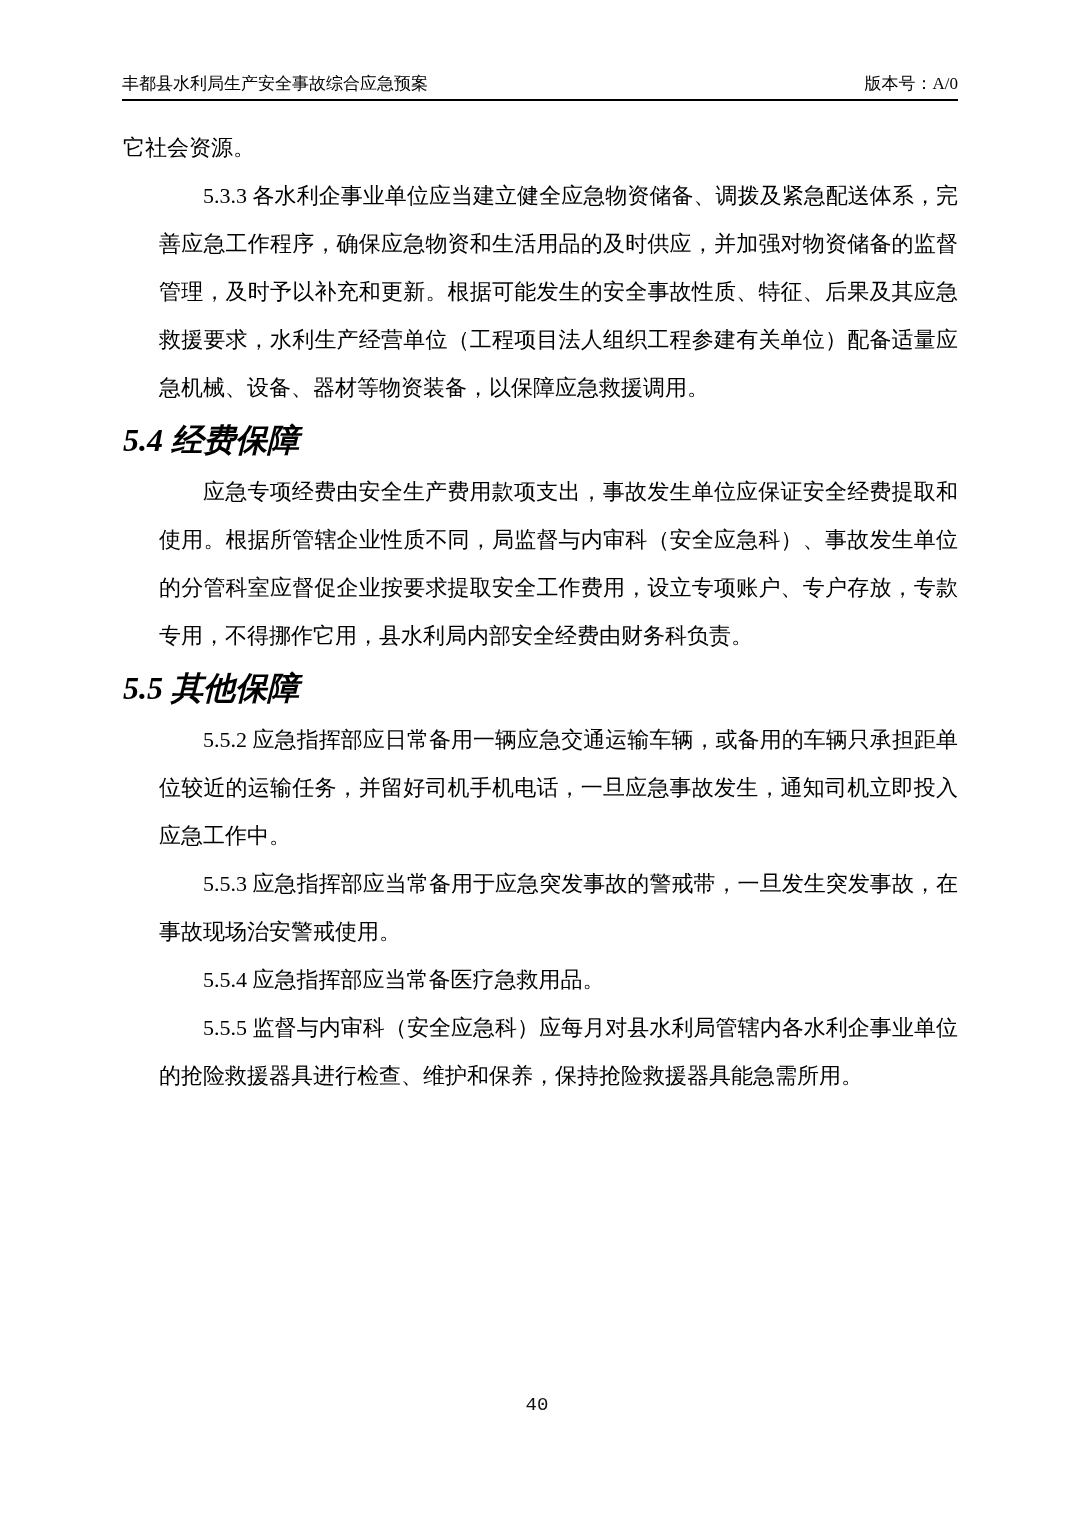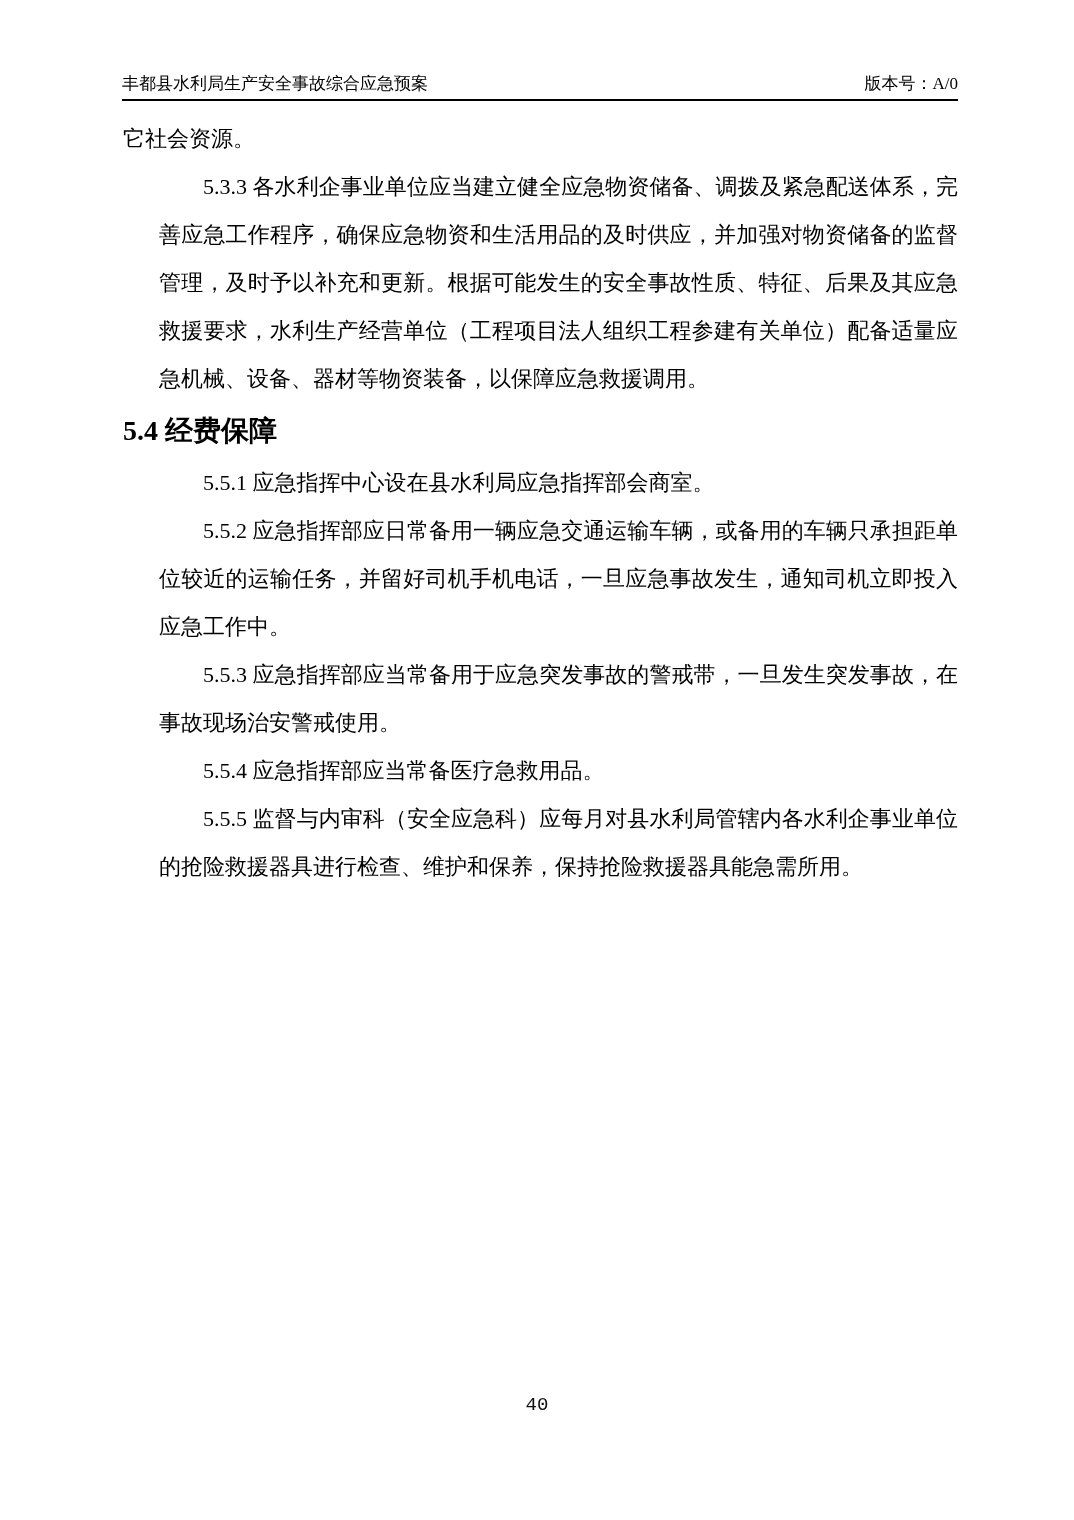--- a/index.html
+++ b/index.html
@@ -26,40 +26,41 @@
     align-items: flex-end;
     border-bottom: 2px solid #000000;
     padding-bottom: 5px;
     font-size: 17px;
     line-height: 20px;
   }
   .doc-body {
     position: absolute;
     left: 123px;
     right: 116px;
-    top: 115px;
+    top: 124px;
     font-size: 22px;
     line-height: 48px;
     text-align: justify;
     text-justify: inter-character;
   }
   .doc-body p {
     margin: 0;
     padding: 0;
   }
   .doc-body p.indent {
     text-indent: 2em;
     margin-left: 36px;
   }
   .doc-body h2.heading {
-    font-size: 28px;
+    font-size: 32px;
     font-weight: bold;
     margin: 3px 0 3px 0;
     line-height: 50px;
     text-align: left;
+    font-style: italic;
   }
   .footer {
     position: absolute;
     left: 0;
     right: 0;
     top: 1394px;
     text-align: center;
     font-family: Liberation Mono, monospace;
     font-size: 19px;
     color: #111111;
@@ -72,21 +73,22 @@
 
   <div class="header">
     <span>丰都县水利局生产安全事故综合应急预案</span>
     <span>版本号：A/0</span>
   </div>
 
   <div class="doc-body">
     <p>它社会资源。</p>
     <p class="indent">5.3.3 各水利企事业单位应当建立健全应急物资储备、调拨及紧急配送体系，完善应急工作程序，确保应急物资和生活用品的及时供应，并加强对物资储备的监督管理，及时予以补充和更新。根据可能发生的安全事故性质、特征、后果及其应急救援要求，水利生产经营单位（工程项目法人组织工程参建有关单位）配备适量应急机械、设备、器材等物资装备，以保障应急救援调用。</p>
     <h2 class="heading">5.4 经费保障</h2>
-    <p class="indent">5.5.1 应急指挥中心设在县水利局应急指挥部会商室。</p>
+    <p class="indent">应急专项经费由安全生产费用款项支出，事故发生单位应保证安全经费提取和使用。根据所管辖企业性质不同，局监督与内审科（安全应急科）、事故发生单位的分管科室应督促企业按要求提取安全工作费用，设立专项账户、专户存放，专款专用，不得挪作它用，县水利局内部安全经费由财务科负责。</p>
+    <h2 class="heading">5.5 其他保障</h2>
     <p class="indent">5.5.2 应急指挥部应日常备用一辆应急交通运输车辆，或备用的车辆只承担距单位较近的运输任务，并留好司机手机电话，一旦应急事故发生，通知司机立即投入应急工作中。</p>
     <p class="indent">5.5.3 应急指挥部应当常备用于应急突发事故的警戒带，一旦发生突发事故，在事故现场治安警戒使用。</p>
     <p class="indent">5.5.4 应急指挥部应当常备医疗急救用品。</p>
     <p class="indent">5.5.5 监督与内审科（安全应急科）应每月对县水利局管辖内各水利企事业单位的抢险救援器具进行检查、维护和保养，保持抢险救援器具能急需所用。</p>
   </div>
 
   <div class="footer">
     <span>40</span>
   </div>
 

